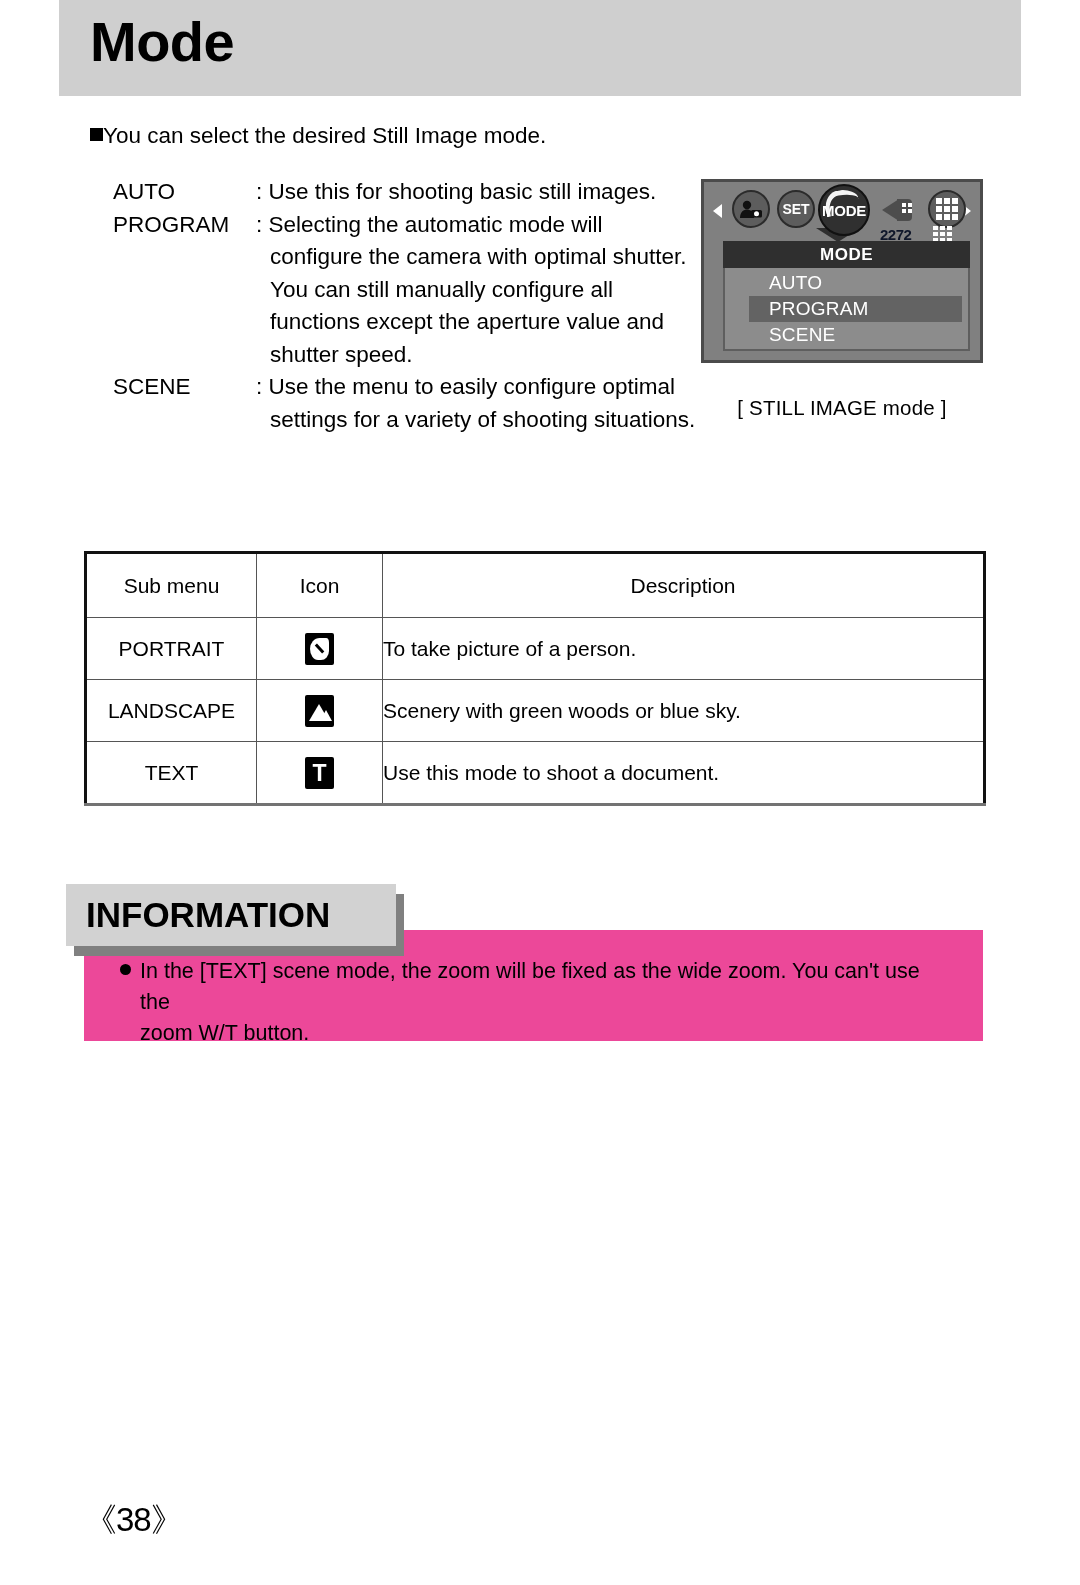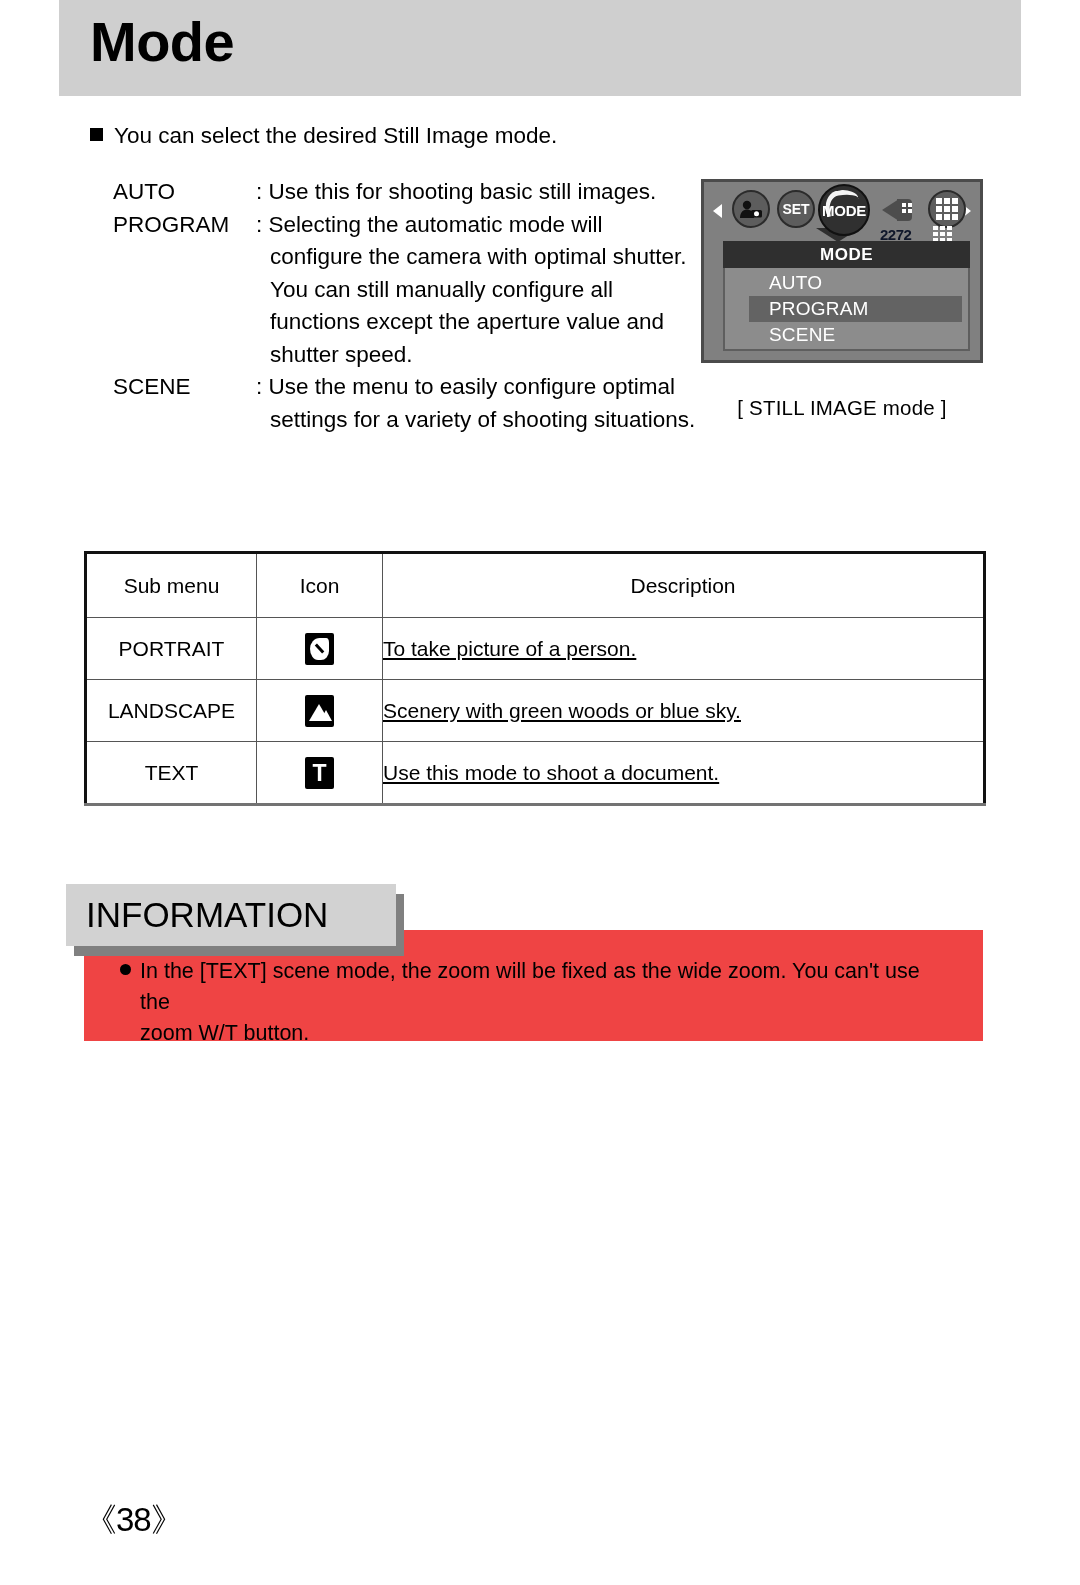--- a/index.html
+++ b/index.html
@@ -36,21 +36,20 @@
     line-height: 1;
   }
 
   
   .intro-row {
     position: absolute;
     left: 90px;
     top: 124px;
     display: flex;
     align-items: baseline;
-    gap: 11px;
   }
   .sq-bullet {
     width: 13px;
     height: 13px;
     background: #000;
     display: inline-block;
     position: relative;
     top: -2px;
     flex: 0 0 auto;
   }
@@ -309,21 +308,21 @@
   .spec-table col.c2 { width: 126px; }
   .spec-table col.c3 { width: 602px; }
   .hdr-cell {
     height: 63px;
     text-align: center;
     vertical-align: middle;
   }
   .body-row td { height: 61px; vertical-align: middle; }
   .cell-menu { text-align: center; }
   .cell-icon { text-align: center; }
-  .cell-desc { text-align: left; padding-left: 17px; text-decoration: underline; }
+  .cell-desc { text-align: left; padding-left: 17px; }
   .spec-table tr:last-child td { border-bottom: 3px solid #737373; }
   .spec-table td:first-child { border-left: 3px solid #111; }
   .spec-table td:last-child { border-right: 3px solid #111; }
 
   .mini-icon {
     display: inline-block;
     width: 29px;
     height: 32px;
     background: #000;
     border-radius: 2px;
@@ -380,21 +379,21 @@
     top: 876px;
     width: 917px;
     height: 165px;
   }
   .info-body {
     position: absolute;
     left: 18px;
     top: 54px;
     right: 0;
     bottom: 0;
-    background: #ef4444;
+    background: #ec4899;
   }
   .info-tab-shadow {
     position: absolute;
     left: 8px;
     top: 18px;
     width: 330px;
     height: 62px;
     background: #808080;
   }
   .info-tab {
@@ -404,21 +403,21 @@
     width: 330px;
     height: 62px;
     background: #d2d2d2;
     display: flex;
     align-items: center;
     padding-left: 20px;
     box-sizing: border-box;
   }
   .info-tab-label {
     font-size: 35px;
-    font-weight: normal;
+    font-weight: bold;
     letter-spacing: 0px;
     color: #000;
   }
   .info-bullet-row {
     position: absolute;
     left: 36px;
     top: 26px;
     right: 34px;
     display: flex;
     align-items: flex-start;

